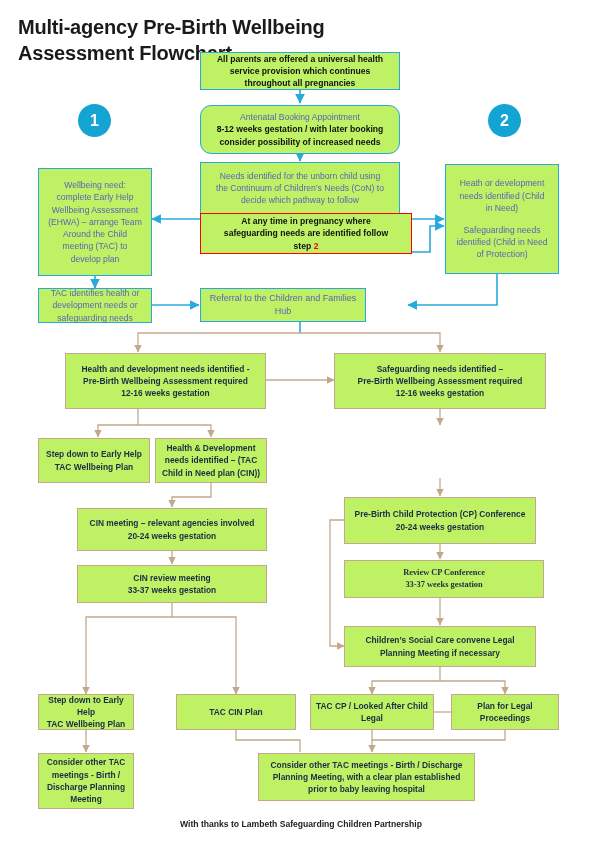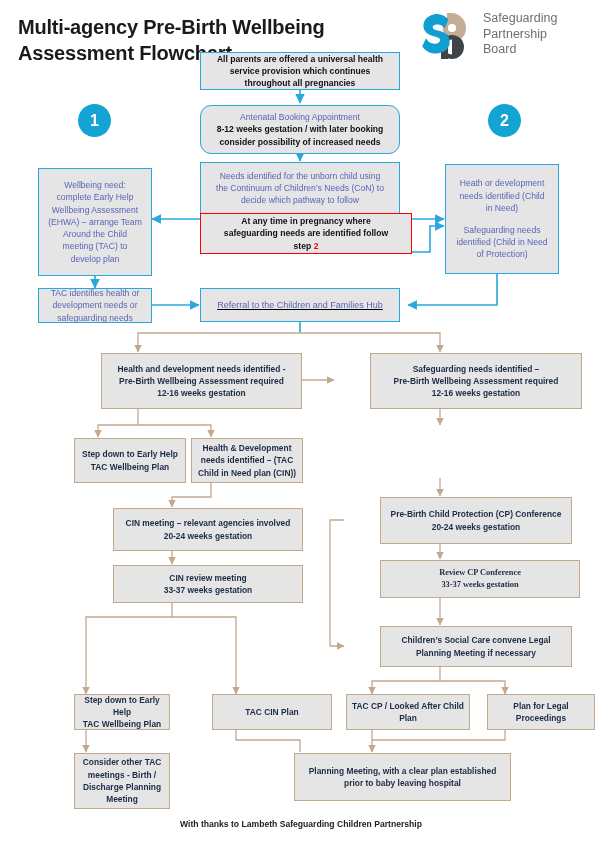--- a/index.html
+++ b/index.html
@@ -16,73 +16,48 @@
   .logo-text{position:absolute;left:62px;top:2px;width:112px;
              font-size:12.5px;line-height:1.24;color:#6f6f6f;}
   .logo-text div{white-space:nowrap;}
 
   
   .badge{position:absolute;width:33px;height:33px;border-radius:50%;
          background:#14a4d4;color:#ffffff;font-size:16px;font-weight:bold;
          display:flex;align-items:center;justify-content:center;line-height:1;}
 
   
-  .box{position:absolute;box-sizing:border-box;background:#e5e5e5;
+  .box{position:absolute;box-sizing:border-box;background:#bef264;
        display:flex;align-items:center;justify-content:flex-end;text-align:center;
        padding:2px 0;}
   .box .txt{width:100%;}
   .box .ln{display:block;}
 
   .b-cyan{border:1.6px solid #28a8dd;}
-  .b-tan {border:1.3px solid #c3a98c;margin-left:36px;}
+  .b-tan {border:1.3px solid #c3a98c;}
   .b-red {border:1.8px solid #fe0000;}
 
   .t-blue{color:#5b63b7;font-size:8.6px;line-height:1.42;}
   .t-tan {color:#1d2b46;font-size:8.4px;line-height:1.46;font-weight:bold;}
   .t-blk {color:#111111;font-size:8.6px;line-height:1.42;font-weight:bold;}
   .red-n{color:#fe0000;font-weight:bold;}
 
   .footer{position:absolute;left:0;top:819px;width:602px;text-align:center;
           font-size:8.6px;font-weight:bold;color:#222222;}
 
   svg.conn{position:absolute;left:0;top:0;width:602px;height:853px;
            pointer-events:none;}
 </style>
 </head>
 <body>
 
 <div id="stage">
 
   <div class="title">Multi-agency Pre-Birth Wellbeing Assessment Flowchart</div>
 
-  <div class="logo">
-    <svg class="logo-mark" viewBox="0 0 56 54">
-
-      <path d="M30 4 a15 15 0 0 1 0 30 h-4 v-9 h4 a6 6 0 0 0 0-12 h-4 V4 z" fill="#c2ad96"></path>
-      <circle cx="31" cy="19" r="9.5" fill="#c2ad96"></circle>
-      <circle cx="31" cy="19" r="4.1" fill="#ffffff"></circle>
-
-      <path d="M31 26 a12 12 0 1 1 0 24 a12 12 0 0 1 0-24 z" fill="#3f4448"></path>
-      <path d="M31 30.5 a7.5 7.5 0 1 0 0 15 z" fill="#ffffff"></path>
-      <rect x="20" y="26" width="7" height="24" fill="#3f4448"></rect>
-
-      <path d="M27.5 10.5 C24 6.2 18 4 12.5 5.4 C5.5 7.1 1.5 12.6 2.6 18.6
-               C3.6 24.1 8.3 26.4 13.6 27.6 C17 28.4 19.5 29.2 19.1 31.6
-               C18.7 34.1 15.6 35.3 12.2 34.6 C8.7 33.9 6.3 31.8 5 29.2
-               L1.2 37.2 C4.2 42.2 10.1 45.2 16.6 44.4 C24.5 43.4 29.6 38
-               28.6 31.2 C27.7 25.2 22.6 22.8 17 21.5 C13.9 20.8 11.4 20.1
-               11.7 18 C12 16 14.6 15 17.6 15.6 C20.2 16.1 22.3 17.4 23.7 19.3 z" fill="#0f9fd0"></path>
-      <circle cx="15.5" cy="24.8" r="12" fill="#0f9fd0" opacity="0"></circle>
-    </svg>
-    <div class="logo-text">
-      <div>Safeguarding</div>
-      <div>Partnership</div>
-      <div>Board</div>
-    </div>
-  </div>
 
   <svg class="conn" viewBox="0 0 602 853">
     <defs>
       <marker id="acy" markerWidth="7" markerHeight="7" refX="5.6" refY="3" orient="auto">
         <path d="M0,0 L6,3 L0,6 z" fill="#28a8dd"></path>
       </marker>
       <marker id="atn" markerWidth="7" markerHeight="7" refX="5.6" refY="3" orient="auto">
         <path d="M0,0 L6,3 L0,6 z" fill="#c3a98c"></path>
       </marker>
     </defs>
@@ -211,21 +186,21 @@
   </div>
 
   <div class="box b-cyan" style="left:38px;top:288px;width:114px;height:35px;">
     <div class="txt t-blue">
       <span class="ln">TAC identifies health or</span>
       <span class="ln">development needs or</span>
       <span class="ln">safeguarding needs</span>
     </div>
   </div>
 
-  <div class="box b-cyan" style="left:200px;top:288px;width:200px;height:34px;text-decoration:underline;">
+  <div class="box b-cyan" style="left:200px;top:288px;width:166px;height:34px;">
     <div class="txt t-blue" style="font-size:9px;">
       <span class="ln">Referral to the Children and Families Hub</span>
     </div>
   </div>
 
   <div class="box b-tan" style="left:65px;top:353px;width:201px;height:56px;">
     <div class="txt t-tan">
       <span class="ln">Health and development needs identified -</span>
       <span class="ln">Pre-Birth Wellbeing Assessment required</span>
       <span class="ln">12-16 weeks gestation</span>
@@ -300,40 +275,41 @@
 
   <div class="box b-tan" style="left:176px;top:694px;width:120px;height:36px;">
     <div class="txt t-tan">
       <span class="ln">TAC CIN Plan</span>
     </div>
   </div>
 
   <div class="box b-tan" style="left:310px;top:694px;width:124px;height:36px;">
     <div class="txt t-tan">
       <span class="ln">TAC CP / Looked After Child</span>
-      <span class="ln">Plan</span>
+      <span class="ln">Legal</span>
     </div>
   </div>
 
   <div class="box b-tan" style="left:451px;top:694px;width:108px;height:36px;">
     <div class="txt t-tan">
       <span class="ln">Plan for Legal Proceedings</span>
     </div>
   </div>
 
   <div class="box b-tan" style="left:38px;top:753px;width:96px;height:56px;">
     <div class="txt t-tan">
       <span class="ln">Consider other TAC</span>
       <span class="ln">meetings - Birth /</span>
       <span class="ln">Discharge Planning</span>
       <span class="ln">Meeting</span>
     </div>
   </div>
 
   <div class="box b-tan" style="left:258px;top:753px;width:217px;height:48px;">
     <div class="txt t-tan">
+      <span class="ln">Consider other TAC meetings - Birth / Discharge</span>
       <span class="ln">Planning Meeting, with a clear plan established</span>
       <span class="ln">prior to baby leaving hospital</span>
     </div>
   </div>
 
   <div class="footer">With thanks to Lambeth Safeguarding Children Partnership</div>
 </div>
 
 </body></html>

